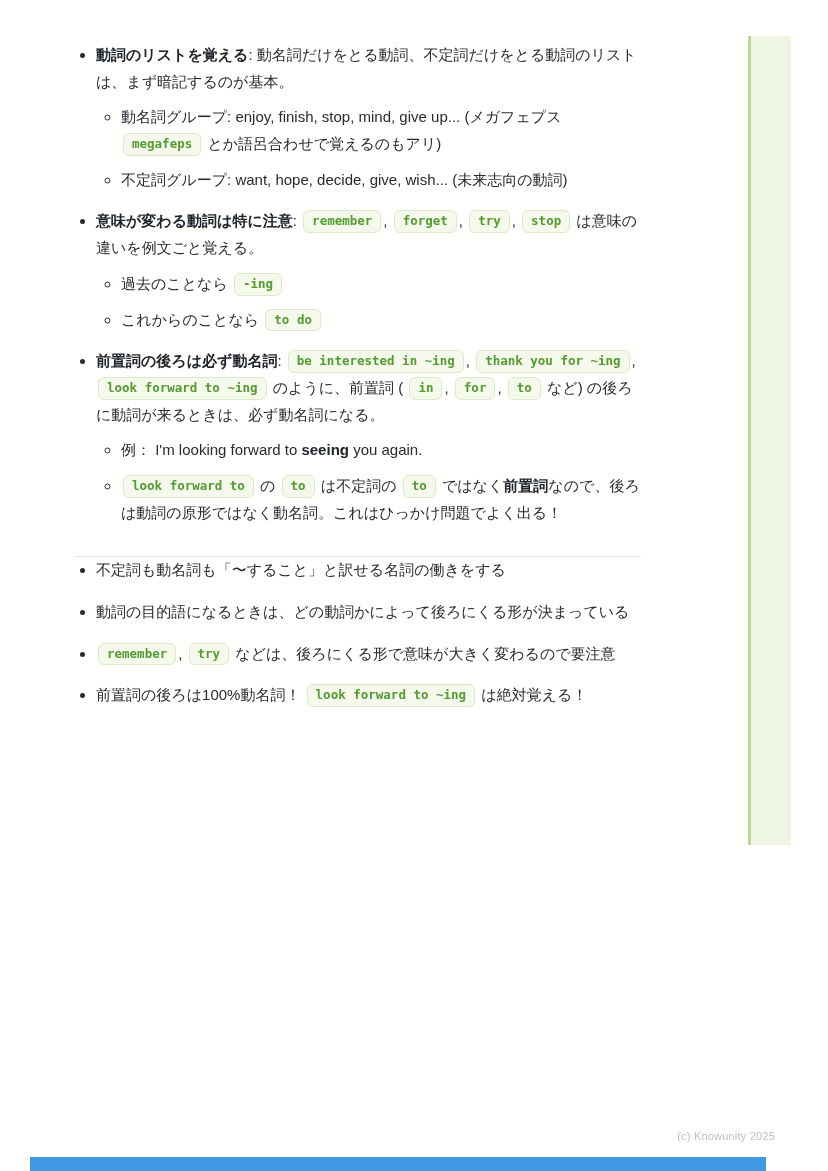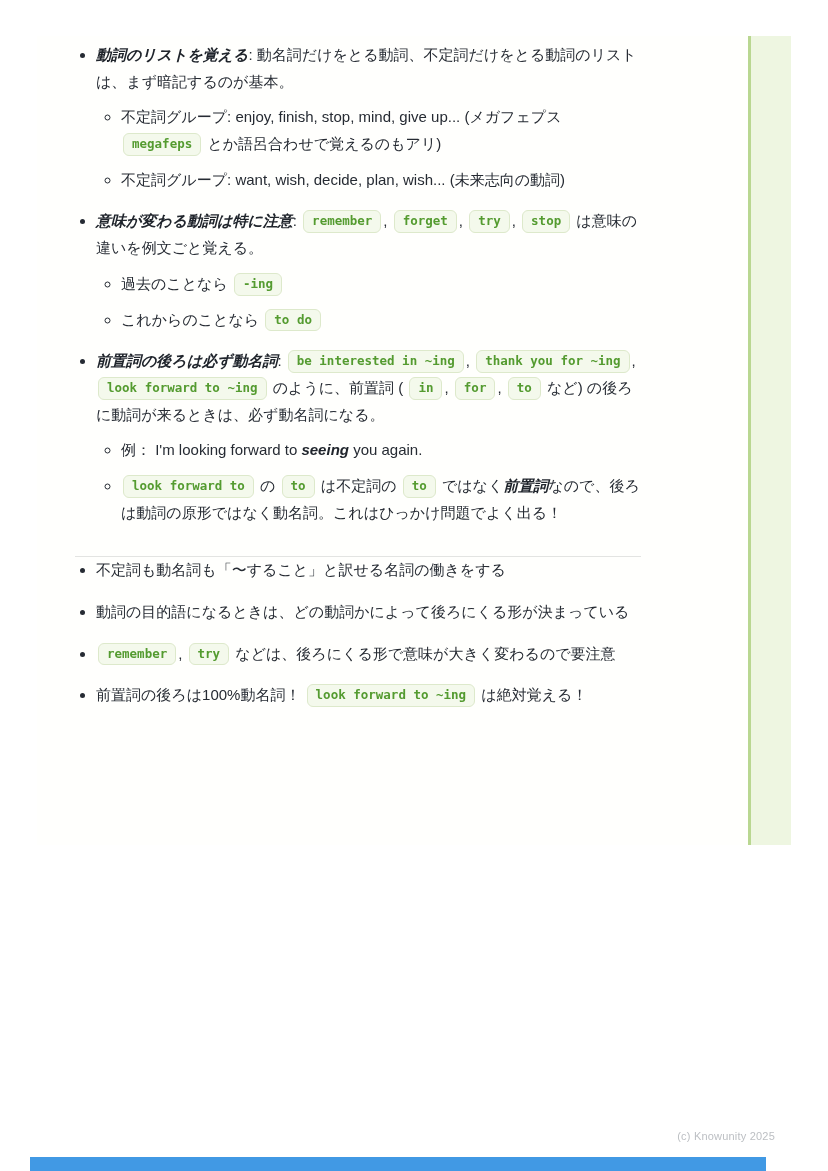--- a/index.html
+++ b/index.html
@@ -25,21 +25,21 @@
     position: absolute; left: 38px; top: 6px;
     width: 566px;
   }
   ul.main-list { list-style: disc; padding-left: 21px; }
   ul.main-list > li {
     font-size: 15px; line-height: 1.78;
     margin-bottom: 15px;
   }
   ul.sub { list-style: circle; padding-left: 25px; margin-top: 7px; }
   ul.sub > li { margin: 9px 0; font-size: 15px; line-height: 1.78; }
-  strong { font-weight: 700; color: #20252c; font-style: italic; }
+  strong { font-weight: 700; color: #20252c; }
   code.badge {
     display: inline-block;
     font-family: "DejaVu Sans Mono", "Liberation Mono", monospace;
     font-size: 12.5px; font-weight: 700;
     color: #549b30;
     background: #f4f9ec;
     border: 1px solid #dde9cb;
     border-radius: 6px;
     padding: 1px 8px;
     line-height: 1.5;
@@ -68,22 +68,22 @@
 </style>
 </head>
 <body>
 
 <div class="note-page">
   <div class="page-accent"></div>
   <div class="content">
 
     <ul class="main-list">
         <li><strong>動詞のリストを覚える</strong><span>: 動名詞だけをとる動詞、不定詞だけをとる動詞のリストは、まず暗記するのが基本。</span><ul class="sub">
-            <li><span>不定詞グループ: enjoy, finish, stop, mind, give up... (メガフェプス </span><code class="badge">megafeps</code><span> とか語呂合わせで覚えるのもアリ)</span></li>
-            <li><span>不定詞グループ: want, wish, decide, plan, wish... (未来志向の動詞)</span></li>
+            <li><span>動名詞グループ: enjoy, finish, stop, mind, give up... (メガフェプス </span><code class="badge">megafeps</code><span> とか語呂合わせで覚えるのもアリ)</span></li>
+            <li><span>不定詞グループ: want, hope, decide, give, wish... (未来志向の動詞)</span></li>
           </ul></li>
         <li><strong>意味が変わる動詞は特に注意</strong><span>: </span><code class="badge">remember</code><span>, </span><code class="badge">forget</code><span>, </span><code class="badge">try</code><span>, </span><code class="badge">stop</code><span> は意味の違いを例文ごと覚える。</span><ul class="sub">
             <li><span>過去のことなら </span><code class="badge">-ing</code></li>
             <li><span>これからのことなら </span><code class="badge">to do</code></li>
           </ul></li>
         <li><strong>前置詞の後ろは必ず動名詞</strong><span>: </span><code class="badge">be interested in ~ing</code><span>, </span><code class="badge">thank you for ~ing</code><span>, </span><code class="badge">look forward to ~ing</code><span> のように、前置詞 ( </span><code class="badge">in</code><span>, </span><code class="badge">for</code><span>, </span><code class="badge">to</code><span> など) の後ろに動詞が来るときは、必ず動名詞になる。</span><ul class="sub">
             <li><span>例： I'm looking forward to </span><strong>seeing</strong><span> you again.</span></li>
             <li><code class="badge">look forward to</code><span> の </span><code class="badge">to</code><span> は不定詞の </span><code class="badge">to</code><span> ではなく</span><strong>前置詞</strong><span>なので、後ろは動詞の原形ではなく動名詞。これはひっかけ問題でよく出る！</span></li>
           </ul></li>
       </ul>

